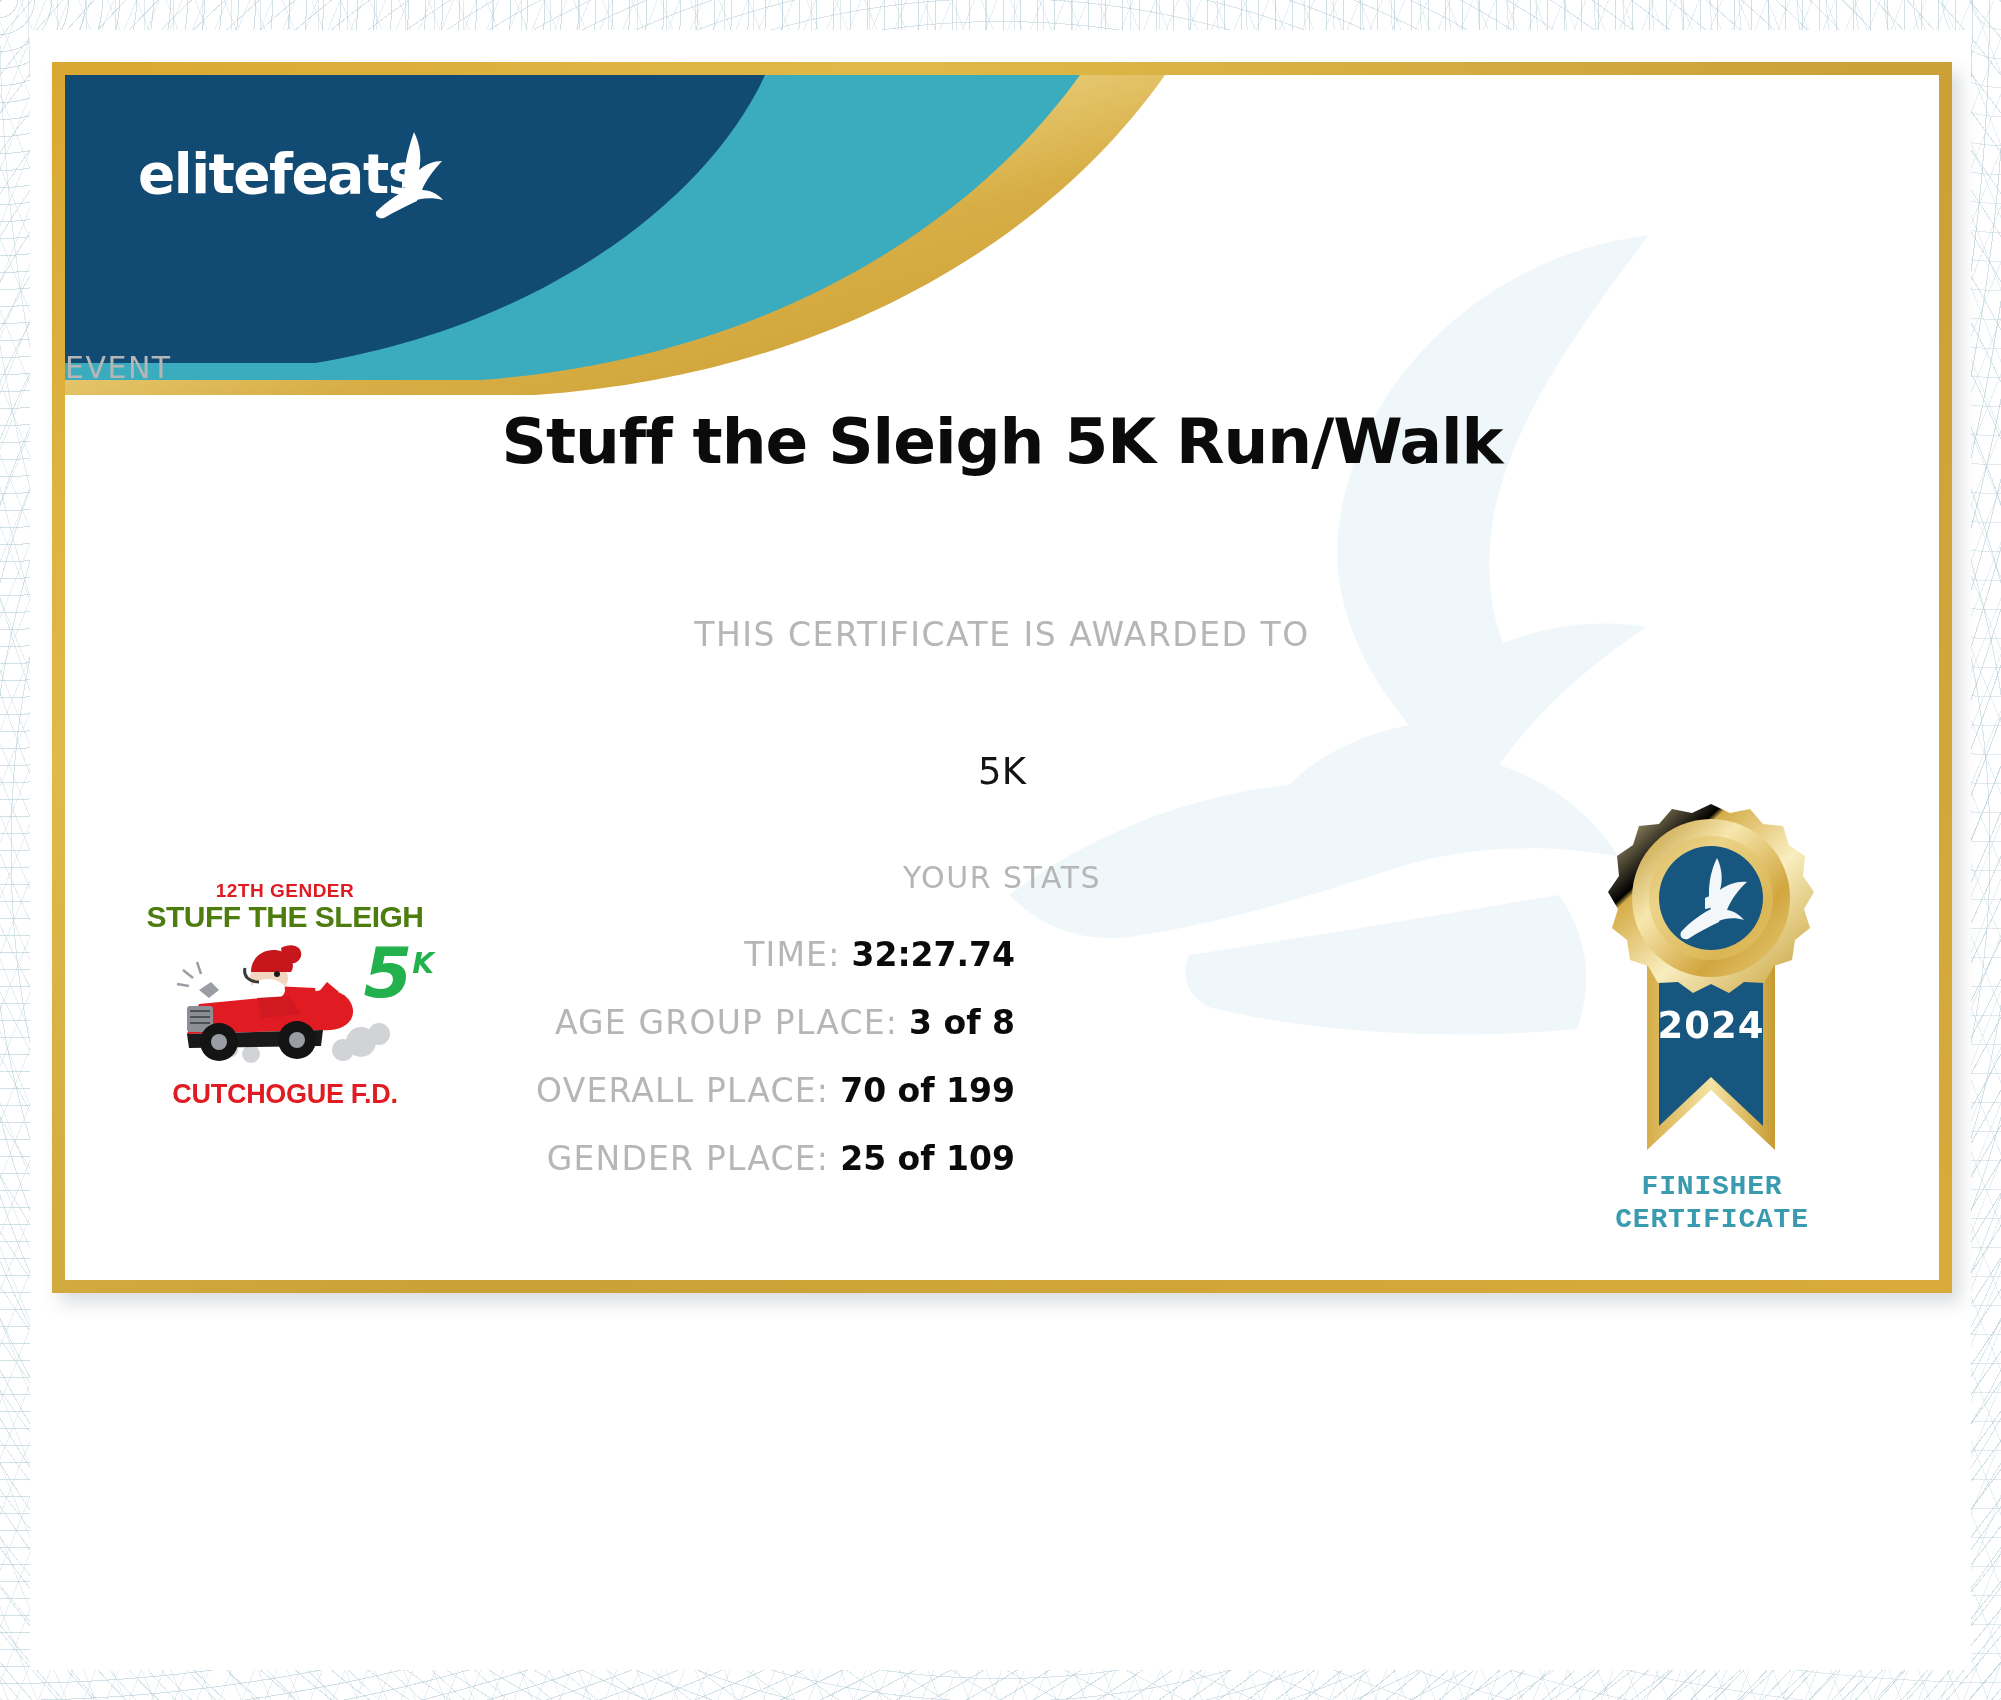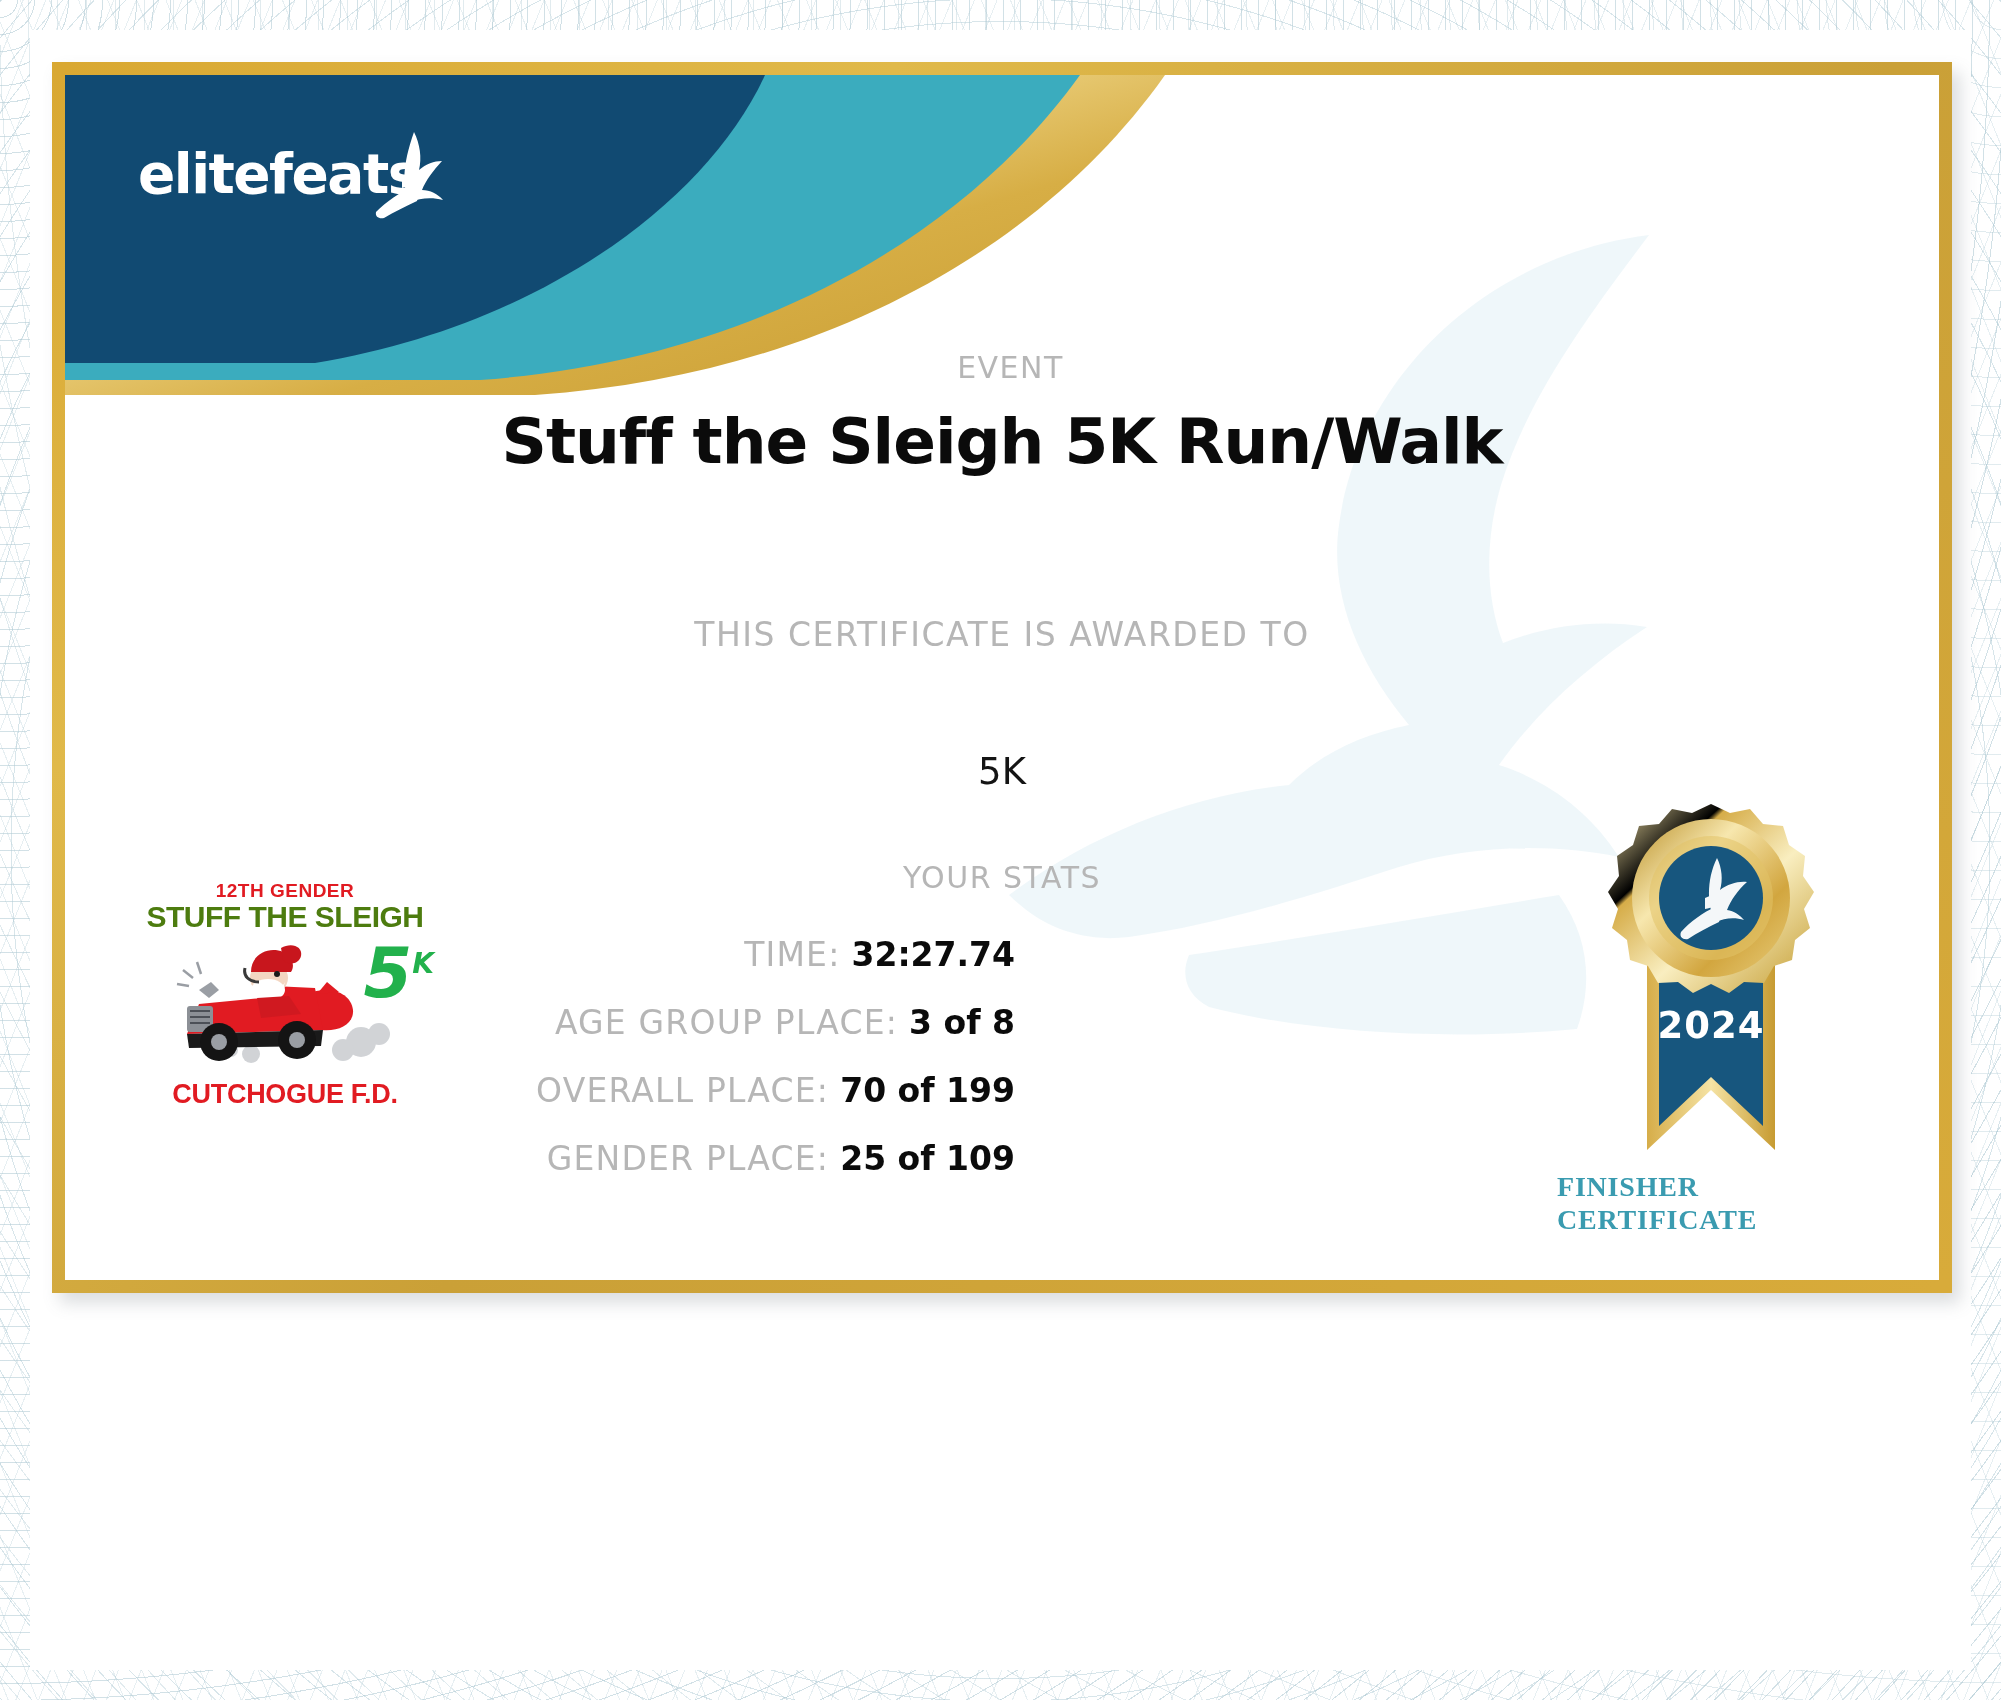--- a/index.html
+++ b/index.html
@@ -61,23 +61,22 @@
   .content{position:absolute;left:0;top:0;width:100%;height:100%;}
 
   .label-soft{
     color:#b6b6b6;
     font-family:"DejaVu Sans", sans-serif;
     letter-spacing:1.5px;
     font-weight:400;
   }
 
   .event-label{
-    position:absolute;left:0;right:0;top:275px;text-align:center;
+    position:absolute;left:0;right:0;top:275px;
     font-size:30px;
-    padding-left:17px;
   }
   .event-name{
     position:absolute;left:0;right:0;top:330px;text-align:center;
     font-size:63px;font-weight:700;color:#0b0b0b;
     font-family:"DejaVu Sans", sans-serif;letter-spacing:-1px;
   }
 
   .awarded-label{
     position:absolute;left:0;right:0;top:540px;text-align:center;
     font-size:33px;
@@ -131,23 +130,23 @@
   .rl-5k{
     position:absolute;right:-4px;top:52px;
     font-size:70px;font-weight:700;color:#22b14c;
     font-family:"DejaVu Sans", sans-serif;font-style:italic;
   }
   .rl-5k sup{font-size:28px;}
 
   
   .medal{position:absolute;right:105px;top:715px;width:245px;height:400px;}
   .medal-caption{
-    position:absolute;right:72px;top:1095px;width:310px;text-align:left;
+    position:absolute;right:72px;top:1095px;width:310px;text-align:center;
     color:#3a9bb0;font-size:28px;font-weight:700;line-height:1.18;
-    font-family:Liberation Serif, serif;letter-spacing:.8px;
+    font-family:Liberation Mono, monospace;letter-spacing:.8px;
   }
 </style>
 </head>
 <body>
 
 <div id="page">
 
   <div class="guilloche"></div>
   <div class="guilloche-mask"></div>
 

